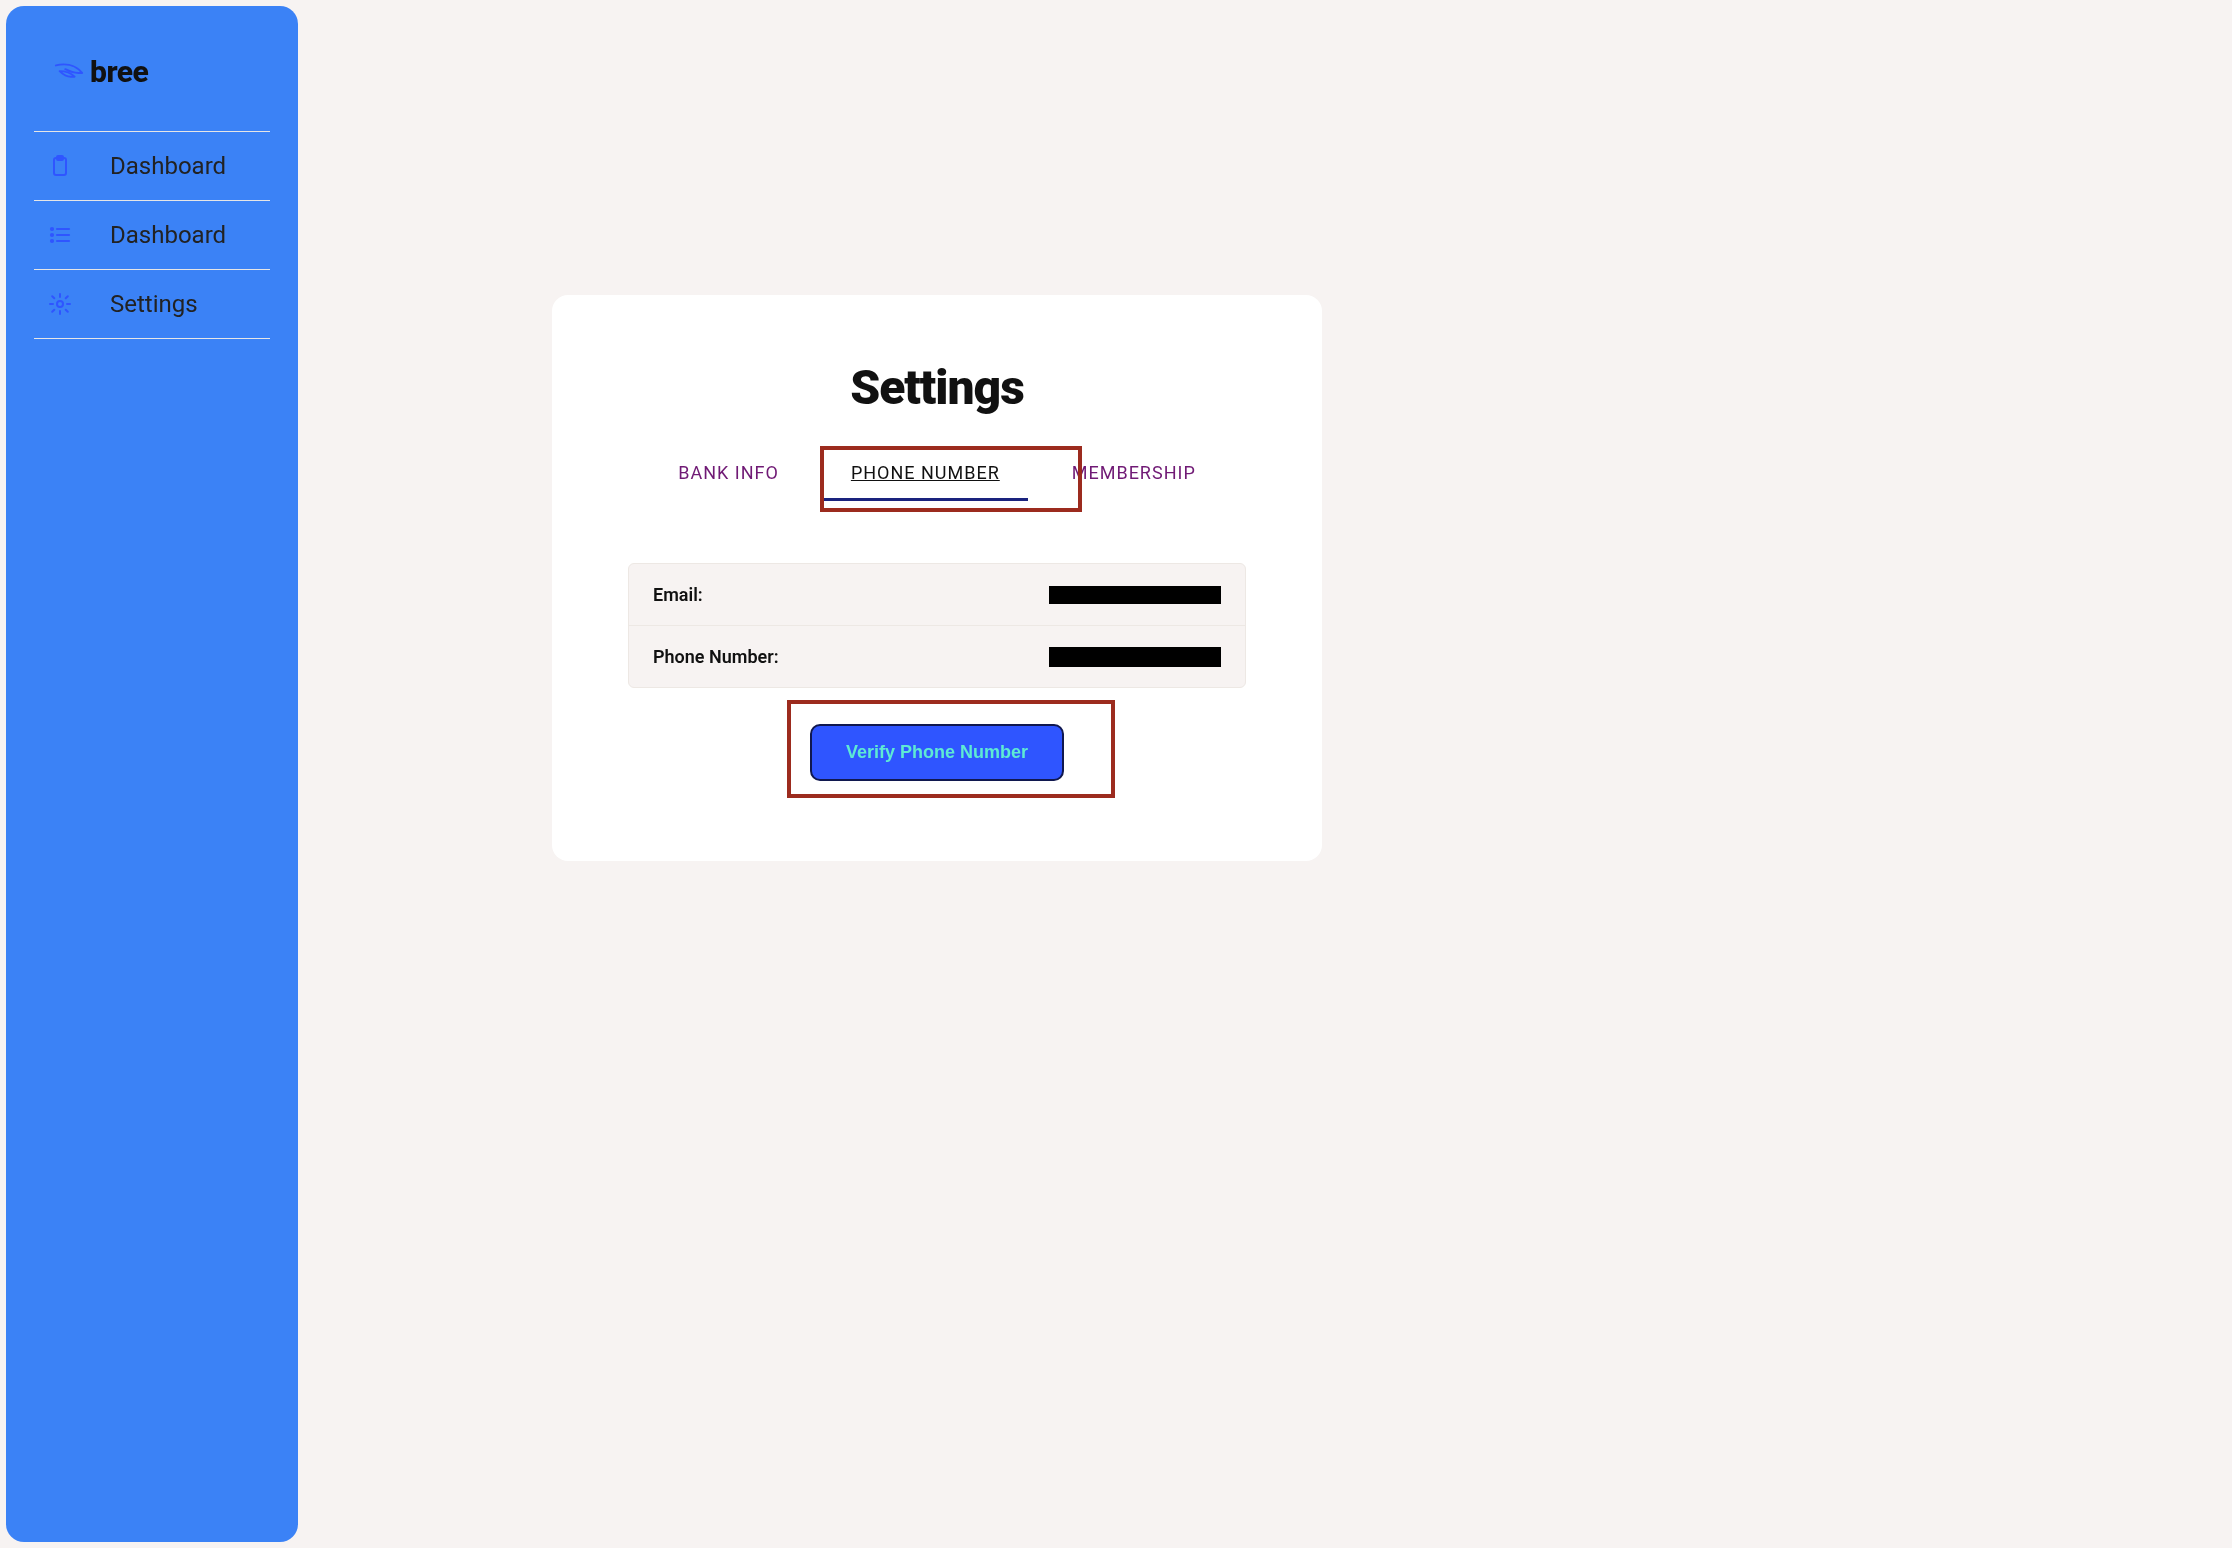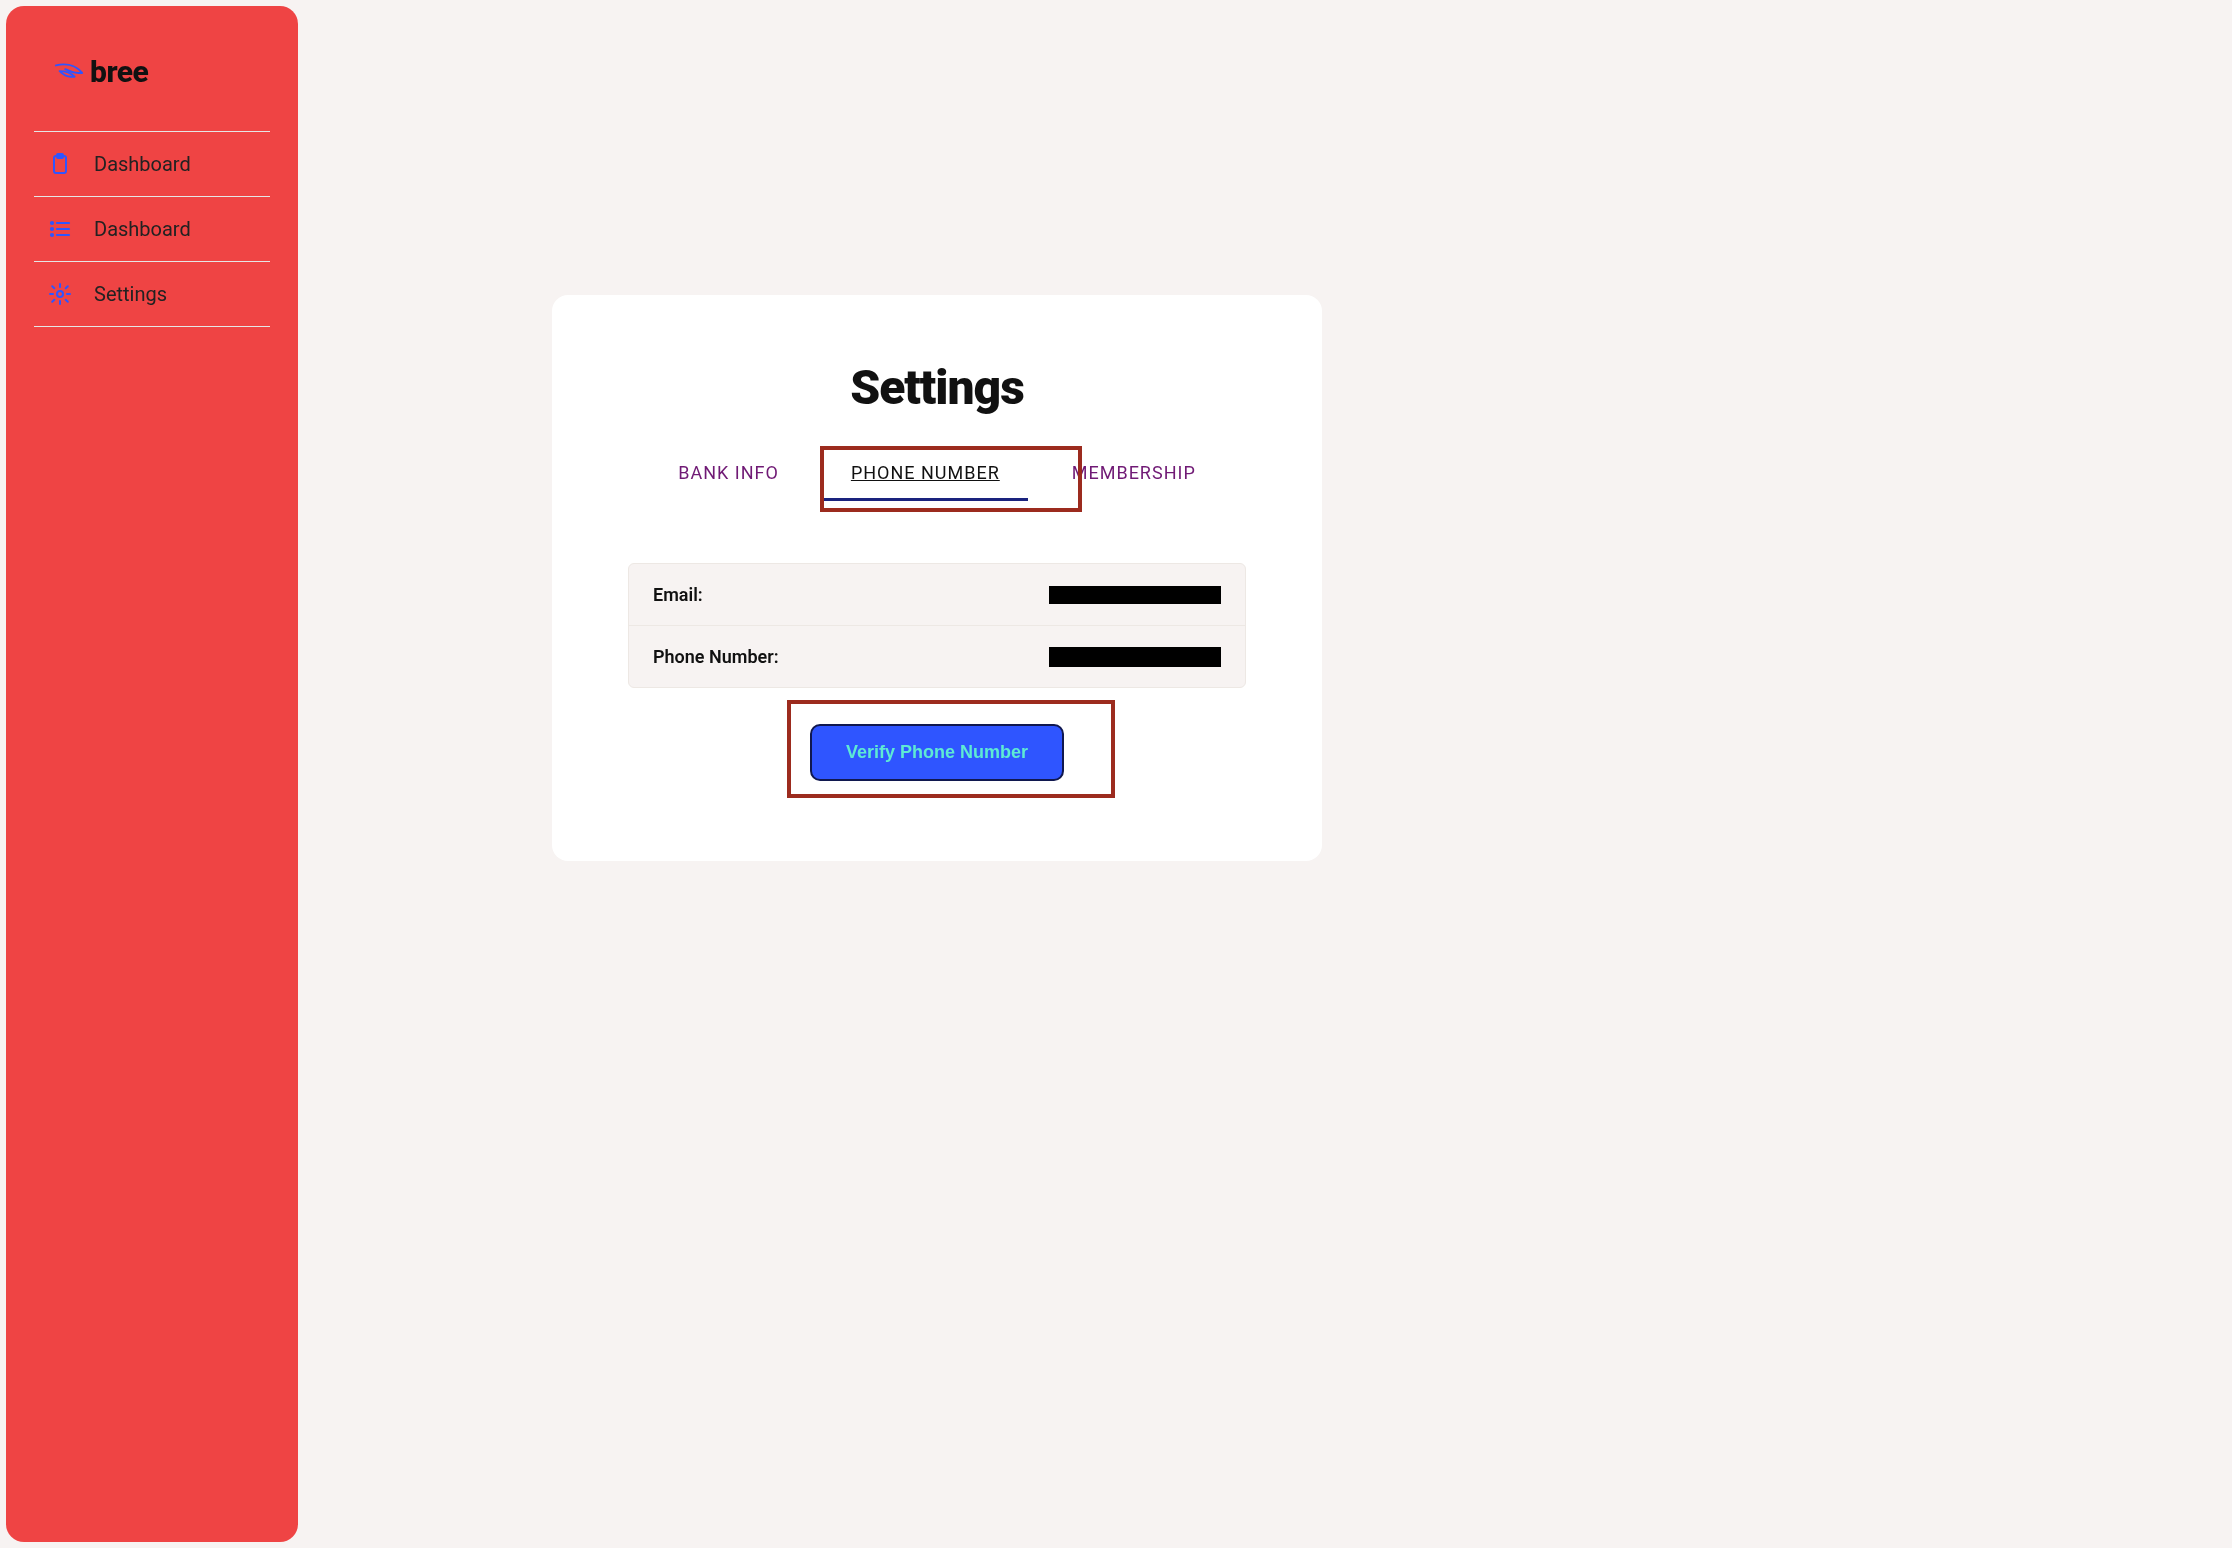--- a/index.html
+++ b/index.html
@@ -8,21 +8,21 @@
     font-family: -apple-system, BlinkMacSystemFont, "Segoe UI", Roboto, Helvetica, Arial, sans-serif;
     background: #f7f3f2;
     color: #111;
     display: flex;
     min-height: 100vh;
   }
 
   
   .sidebar {
     width: 292px;
-    background: #ef4444;
+    background: #3b82f6;
     border-radius: 18px;
     margin: 6px;
     padding: 48px 28px 28px 28px;
     flex-shrink: 0;
   }
   .logo {
     display: flex;
     align-items: center;
     gap: 6px;
     padding-left: 20px;
@@ -35,23 +35,23 @@
     letter-spacing: -0.5px;
     color:#111;
   }
   .nav-divider {
     border: none;
     border-top: 1px solid #e6e6e6;
   }
   .nav-item {
     display: flex;
     align-items: center;
-    gap: 22px;
+    gap: 38px;
     padding: 20px 14px;
-    font-size: 20px;
+    font-size: 24px;
     color: #222;
     border-bottom: 1px solid #e6e6e6;
     cursor: pointer;
   }
   .nav-item .nav-icon {
     width: 24px;
     height: 24px;
     color: #2f55ff;
     flex-shrink: 0;
   }

